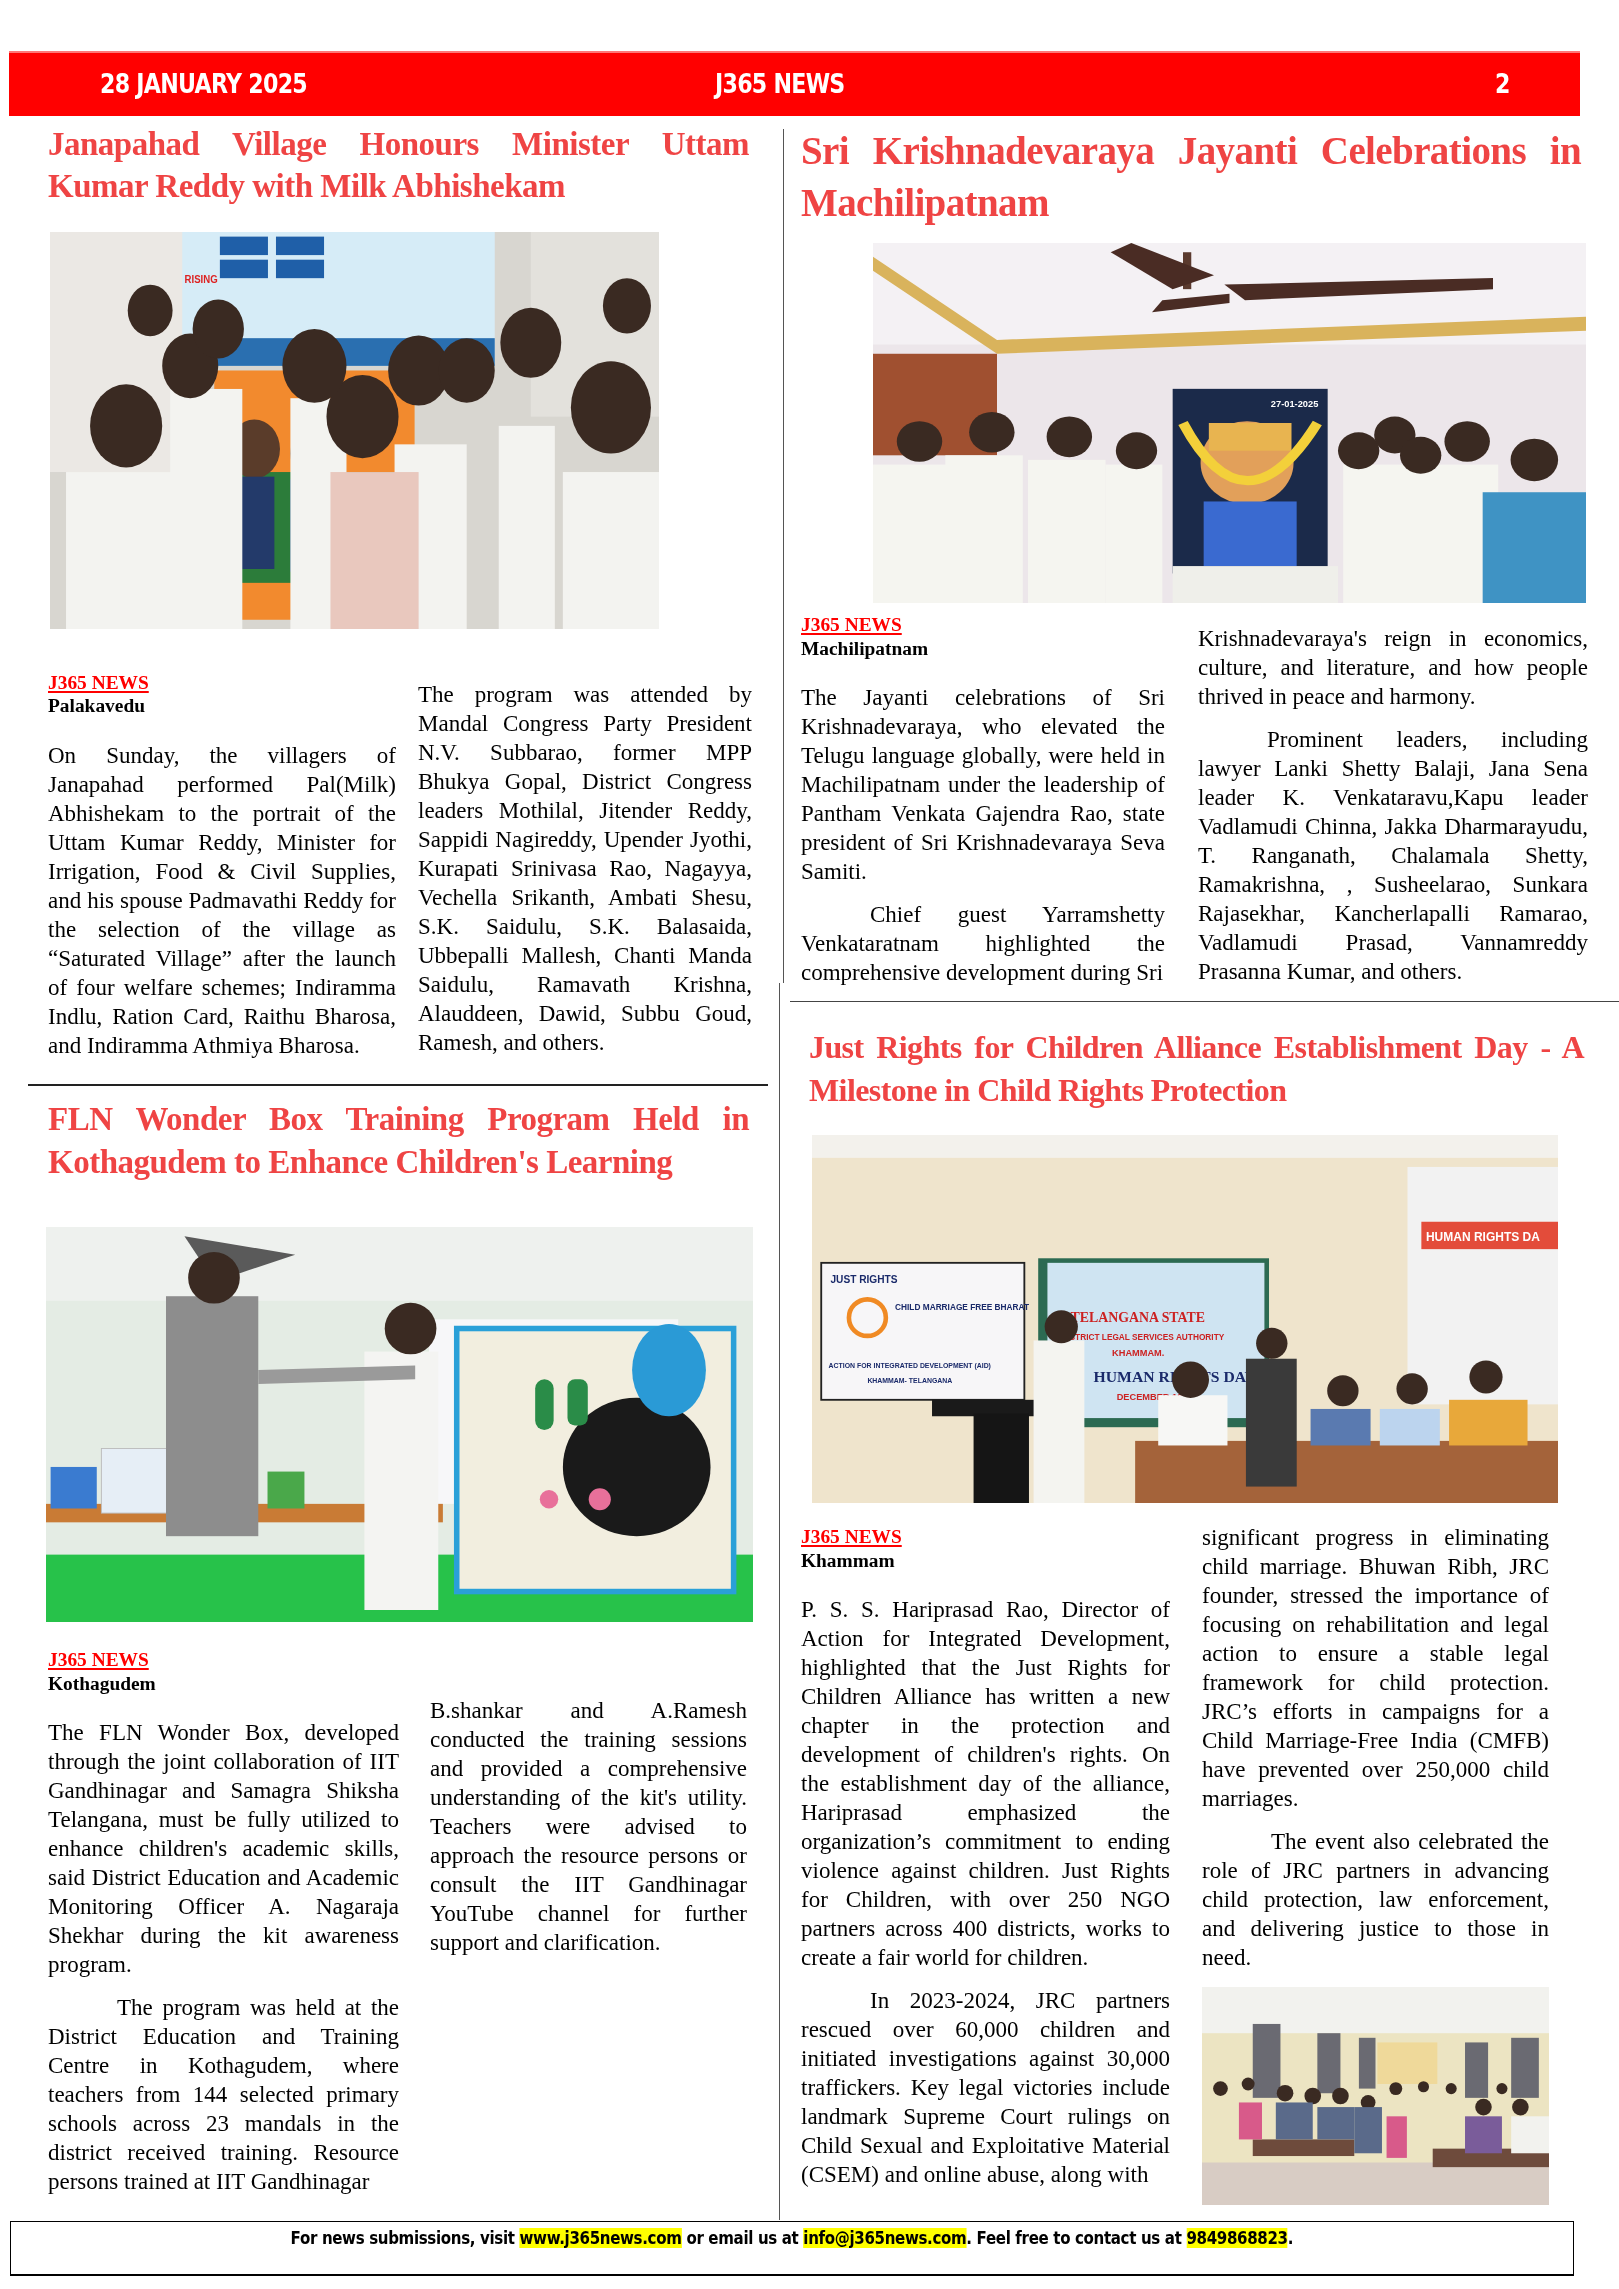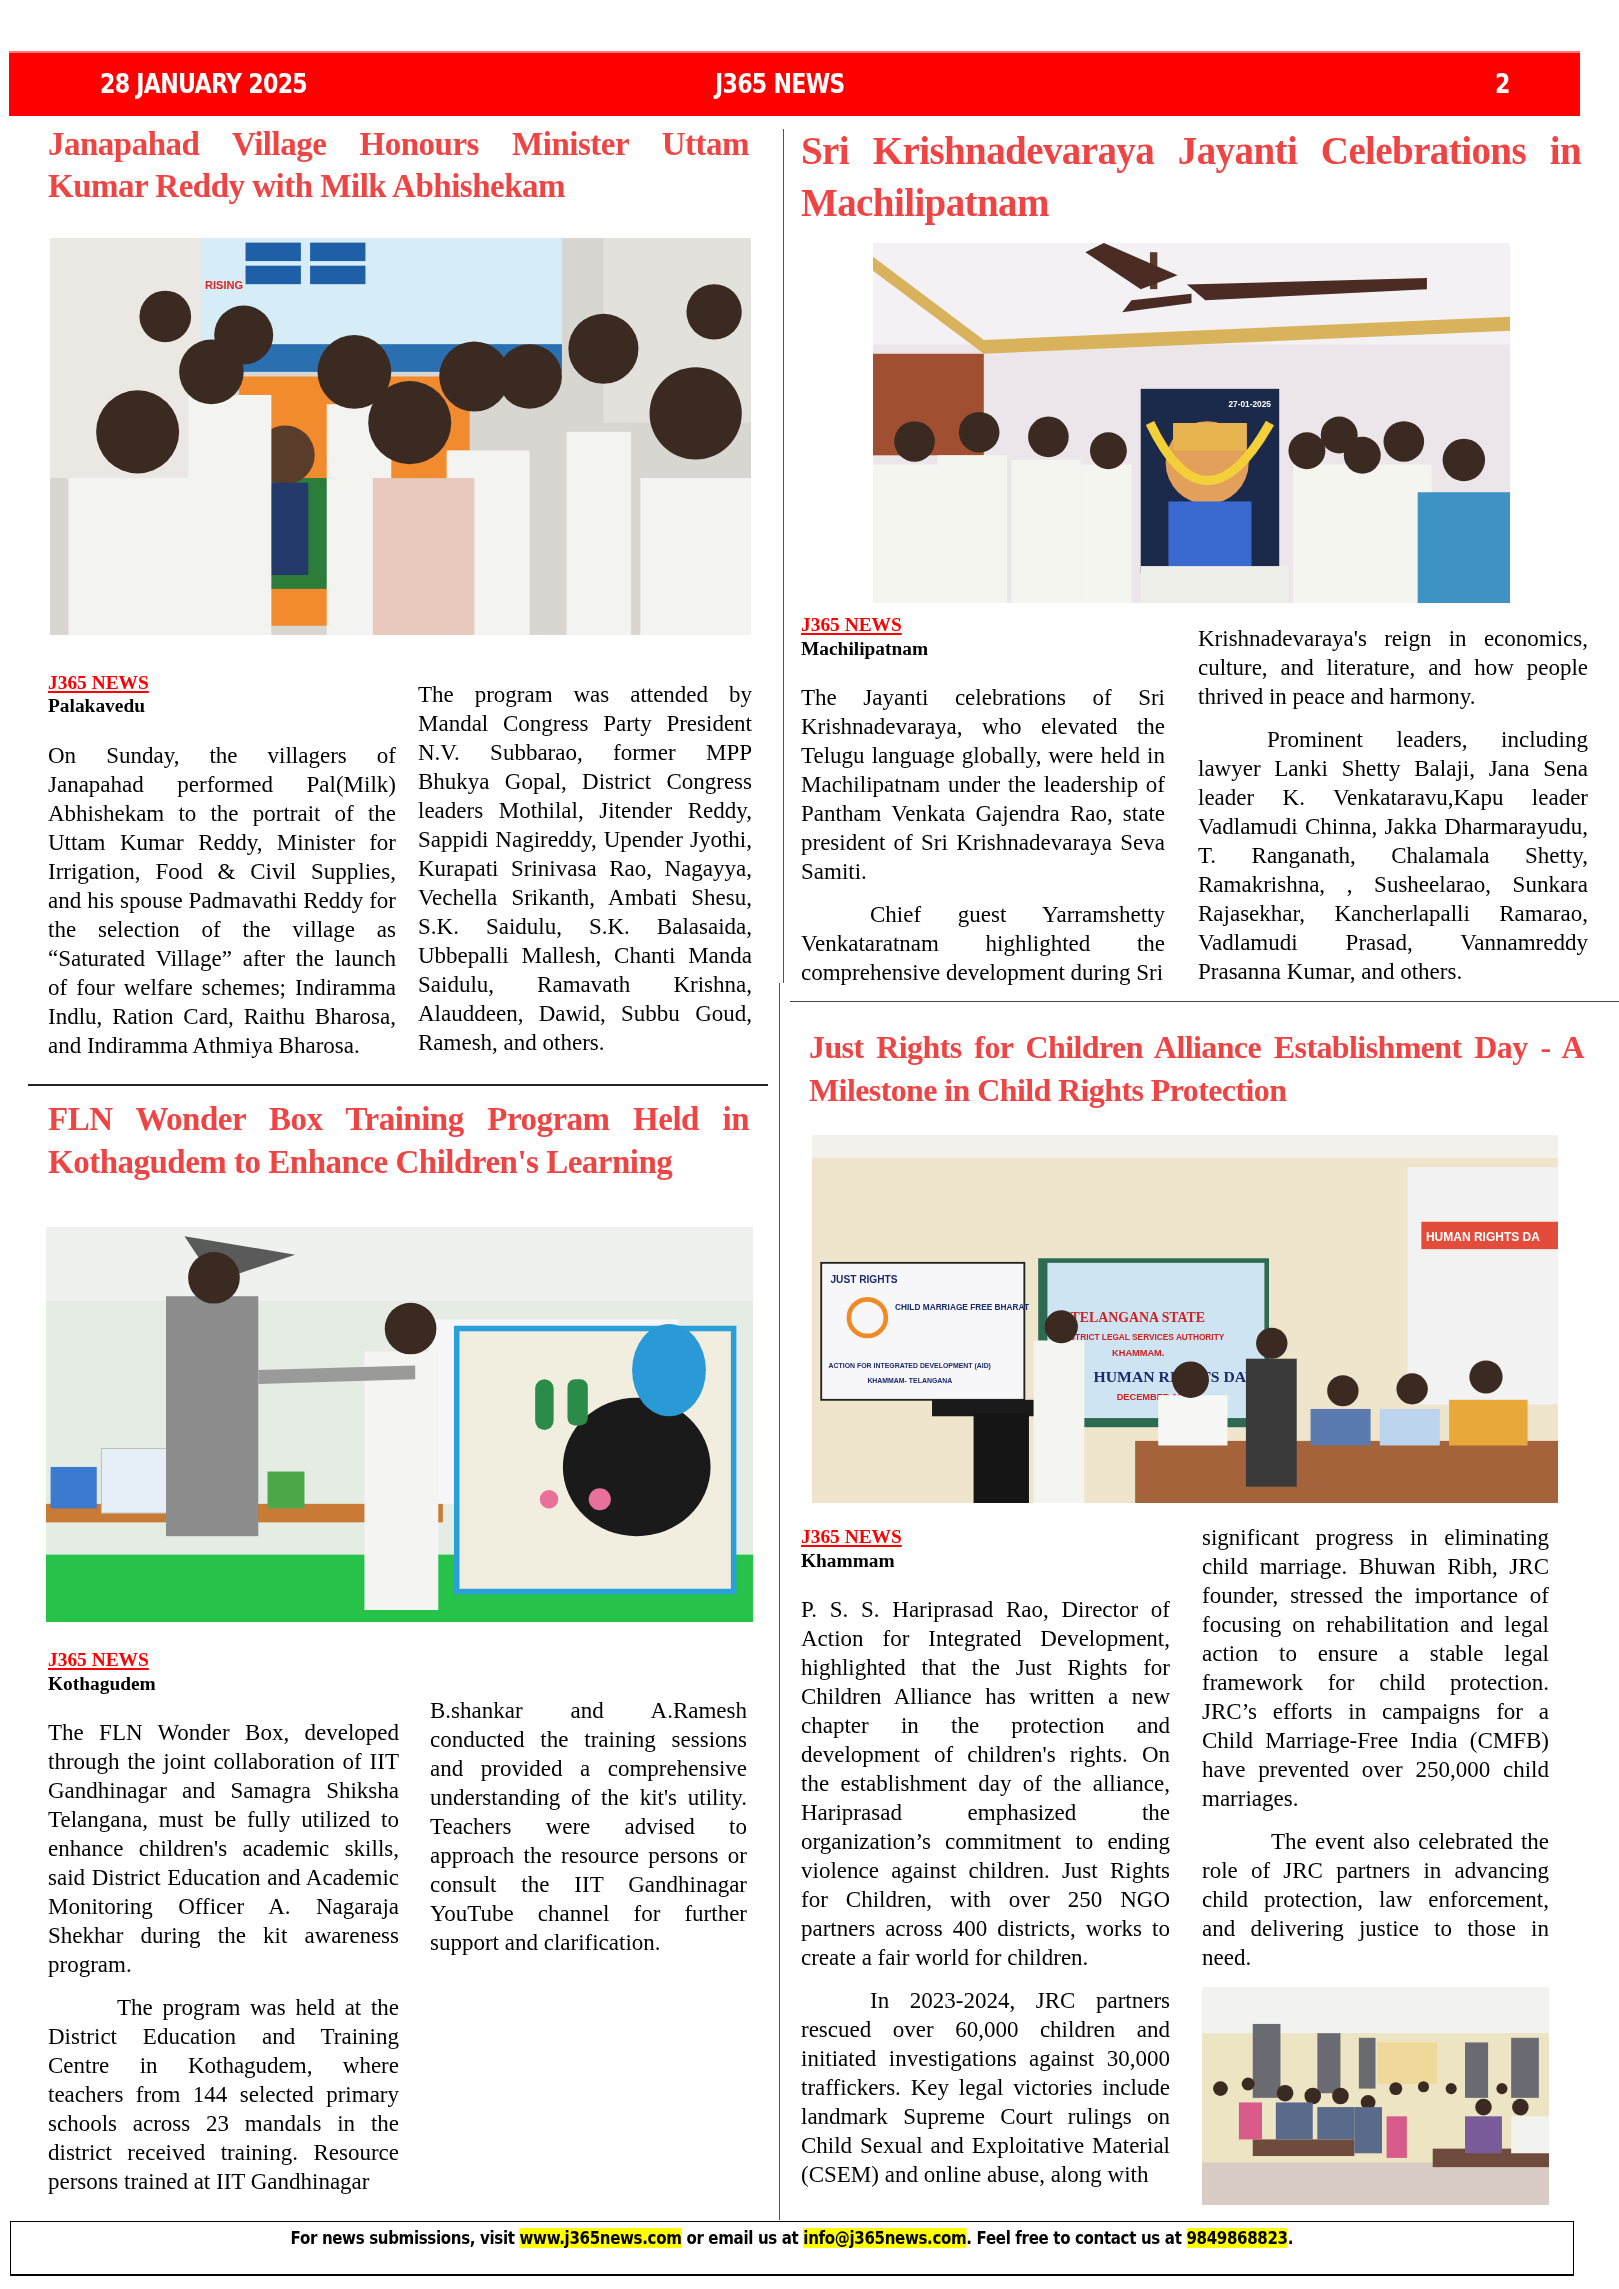--- a/index.html
+++ b/index.html
@@ -20,22 +20,22 @@
   .headline { font-family: "Liberation Serif", serif; font-weight: bold; color: #ef4444;
               text-align: justify; text-align-last: left; }
   .hl-1 { left: 48px; top: 123px; width: 701px; font-size: 33px; line-height: 42px; letter-spacing: -0.5px; }
   .hl-2 { left: 801px; top: 125px; width: 780px; font-size: 39px; line-height: 52px; letter-spacing: -0.6px; }
   .hl-3 { left: 48px; top: 1098px; width: 701px; font-size: 33px; line-height: 43px; letter-spacing: -0.5px; }
   .hl-4 { left: 809px; top: 1026px; width: 775px; font-size: 32px; line-height: 43px; letter-spacing: -0.6px; }
 
   
   .photo { overflow: hidden; }
   .photo svg { display: block; width: 100%; height: 100%; }
-  .ph-1 { left: 50px; top: 238px; width: 701px; height: 397px; }
-  .ph-2 { left: 873px; top: 243px; width: 637px; height: 360px; }
+  .ph-1 { left: 50px; top: 232px; width: 609px; height: 397px; }
+  .ph-2 { left: 873px; top: 243px; width: 713px; height: 360px; }
   .ph-3 { left: 46px; top: 1227px; width: 707px; height: 395px; }
   .ph-4 { left: 812px; top: 1135px; width: 746px; height: 368px; }
   .ph-5 { left: 1202px; top: 1987px; width: 347px; height: 218px; }
 
   
   .byline { font-family: "Liberation Serif", serif; font-weight: bold; font-size: 19.4px; line-height: 23px;
             color: #ff0000; text-decoration: underline; text-decoration-thickness: 1.8px; text-underline-offset: 1.8px; }
   .place { font-family: Liberation Serif, serif; font-weight: bold; font-size: 19.4px; line-height: 24px; color: #000; }
 
   

